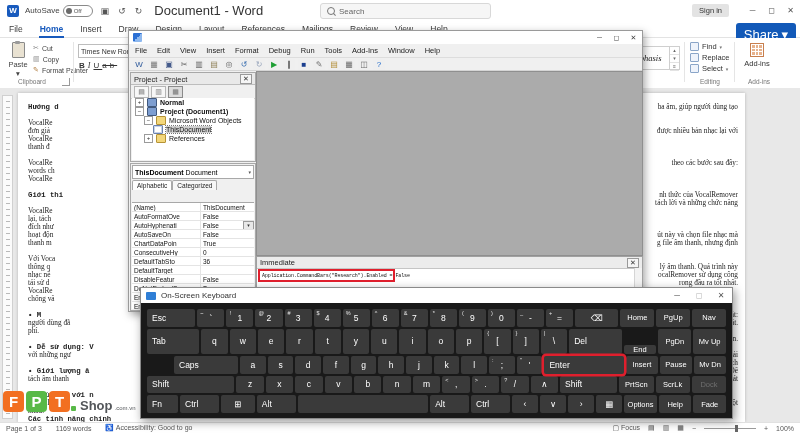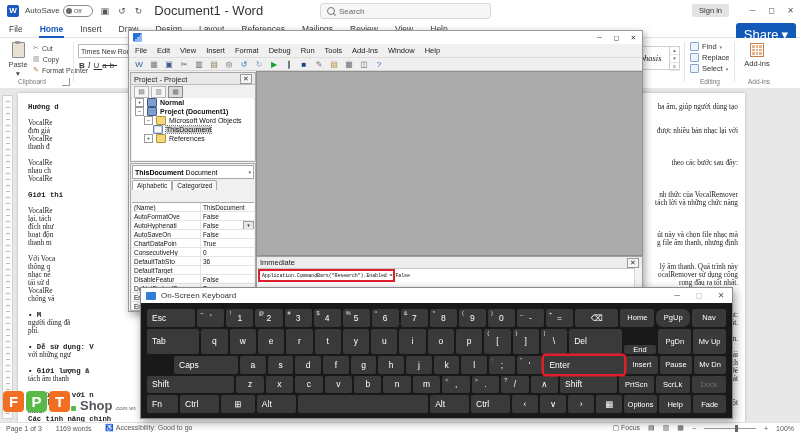--- a/index.html
+++ b/index.html
@@ -260,21 +260,21 @@
   <div class="page"></div>
   <div class="dcol" id="leftcol">
       <div class="dl b">Hướng d</div>
       <div class="dl">&nbsp;</div>
       <div class="dl">VocalRe</div>
       <div class="dl">đơn giả</div>
       <div class="dl">VocalRe</div>
       <div class="dl">thanh đ</div>
       <div class="dl">&nbsp;</div>
       <div class="dl">VocalRe</div>
-      <div class="dl">nhau ch</div>
+      <div class="dl">words ch</div>
       <div class="dl">VocalRe</div>
       <div class="dl">&nbsp;</div>
       <div class="dl b">Giới thi</div>
       <div class="dl">&nbsp;</div>
       <div class="dl">VocalRe</div>
       <div class="dl">lại, tách</div>
       <div class="dl">đích như</div>
       <div class="dl">hoạt độn</div>
       <div class="dl">thanh m</div>
       <div class="dl">&nbsp;</div>
@@ -605,21 +605,21 @@
         <div class="key" style="flex-grow: 1;">
           <span class="sub">+</span>
           <span>=</span>
         </div>
         <div class="key" style="flex-grow: 1.6;">
           <span>⌫</span>
         </div>
         <div class="key nav" style="flex-grow: 1.25;">
           <span>Home</span>
         </div>
-        <div class="key nav" style="flex-grow: 1.25; border-radius: 7px;">
+        <div class="key nav" style="flex-grow: 1.25;">
           <span>PgUp</span>
         </div>
         <div class="key nav" style="flex-grow: 1.25;">
           <span>Nav</span>
         </div>
       </div>
       <div class="krow">
         <div class="key mod" style="flex-grow: 1.8;">
           <span>Tab</span>
         </div>

